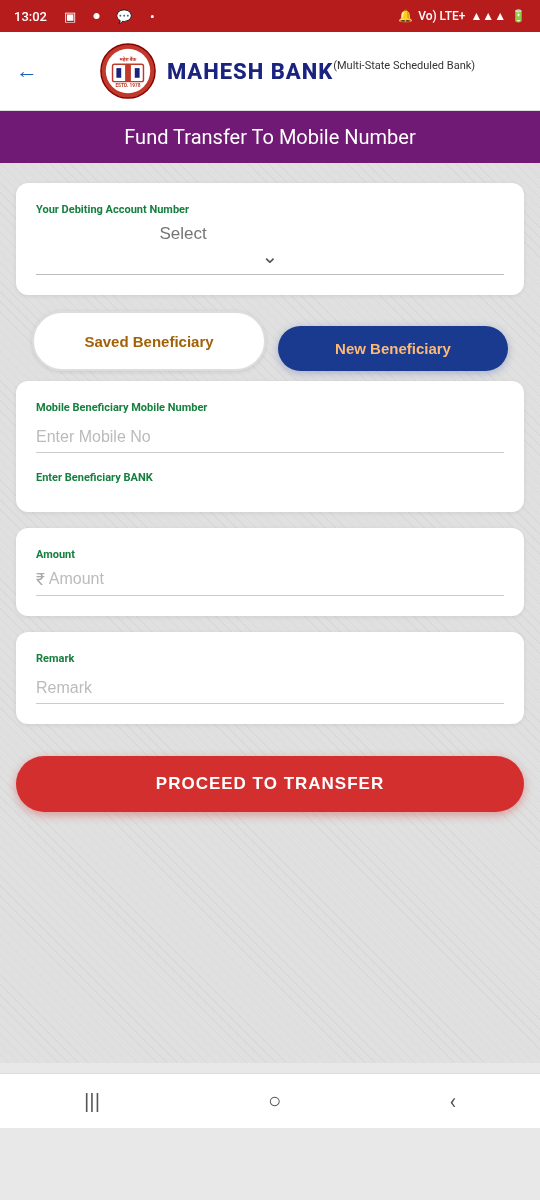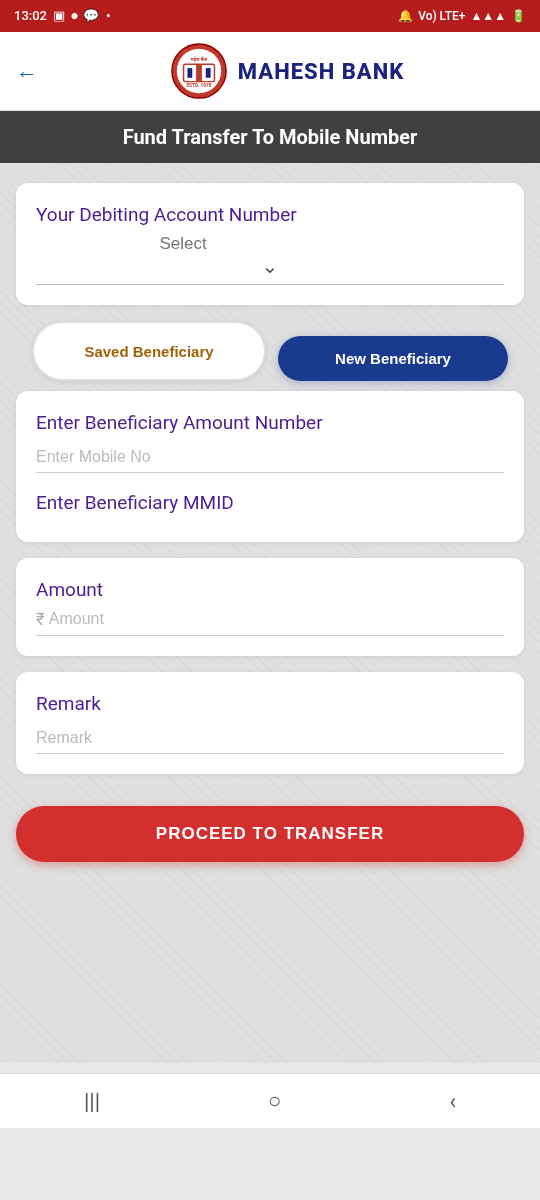--- a/index.html
+++ b/index.html
@@ -17,21 +17,21 @@
       background: #b71c1c;
       color: white;
       display: flex;
       justify-content: space-between;
       align-items: center;
       padding: 6px 14px;
       height: 32px;
       font-size: 13px;
       font-weight: 500;
     }
-    .status-left { display: flex; align-items: flex-start; gap: 6px; }
+    .status-left { display: flex; align-items: center; gap: 17px; }
     .status-right { display: flex; align-items: center; gap: 5px; font-size: 12px; }
 
     
     .header {
       background: white;
       display: flex;
       align-items: center;
       padding: 10px 16px;
       gap: 12px;
       border-bottom: 1px solid #ddd;
@@ -57,26 +57,26 @@
       letter-spacing: 1px;
     }
     .bank-sub {
       font-size: 11px;
       color: #333;
       line-height: 1.3;
     }
 
     
     .page-title-banner {
-      background: #404040;
+      background: #701a75;
       color: white;
       text-align: center;
       padding: 14px 10px;
       font-size: 20px;
-      font-weight: 700;
+      font-weight: 400;
     }
 
     
     .main-content {
       background: #e0e0e0;
       background-image: repeating-linear-gradient(
         45deg,
         transparent,
         transparent 6px,
         rgba(180,180,180,0.15) 6px,
@@ -88,23 +88,23 @@
 
     .card {
       background: white;
       border-radius: 12px;
       padding: 20px 20px;
       margin-bottom: 16px;
       box-shadow: 0 1px 4px rgba(0,0,0,0.08);
     }
 
     .field-label {
-      font-size: 19px;
-      font-weight: 400;
-      color: #4c1d95;
+      font-size: 11px;
+      font-weight: 700;
+      color: #15803d;
       margin-bottom: 8px;
     }
 
     .select-wrapper {
       position: relative;
       display: flex;
       align-items: center;
       border-bottom: 1.5px solid #bbb;
       padding-bottom: 6px;
       flex-direction: column;
@@ -159,21 +159,21 @@
       text-align: center;
     }
     .toggle-btn.inactive {
       background: white;
       color: #a16207;
       border: 2px solid #ddd;
       box-shadow: 0 1px 4px rgba(0,0,0,0.1);
     }
     .toggle-btn.active {
       background: #1a3a8f;
-      color: #ffffff;
+      color: #fdba74;
       box-shadow: 0 2px 8px rgba(26,58,143,0.3);
       margin-top: 15px;
     }
 
     
     .text-input {
       width: 100%;
       font-size: 16px;
       color: #000000;
       border: none;
@@ -276,20 +276,21 @@
       <circle cx="30" cy="30" r="23" fill="white"></circle>
       <text x="30" y="20" text-anchor="middle" font-size="5" fill="#c0392b" font-weight="bold">महेश बैंक</text>
       <rect x="14" y="23" width="32" height="18" rx="2" fill="none" stroke="#c0392b" stroke-width="1.5"></rect>
       <rect x="18" y="27" width="5" height="10" fill="#1a237e"></rect>
       <rect x="27" y="23" width="6" height="18" fill="#c0392b"></rect>
       <rect x="37" y="27" width="5" height="10" fill="#1a237e"></rect>
       <text x="30" y="47" text-anchor="middle" font-size="5" fill="#c0392b" font-weight="bold">ESTD. 1978</text>
     </svg>
     <div class="bank-name-area">
       <span class="bank-name">MAHESH BANK</span>
+      <span class="bank-sub">(Multi-State Scheduled Bank)</span>
     </div>
   </div>
 </div>
 
 <div class="page-title-banner">
   <span>Fund Transfer To Mobile Number</span>
 </div>
 
 <div class="main-content">
 
@@ -306,25 +307,25 @@
     <button class="toggle-btn inactive">
       <span>Saved Beneficiary</span>
     </button>
     <button class="toggle-btn active">
       <span>New Beneficiary</span>
     </button>
   </div>
 
   <div class="card">
     <div class="form-group">
-      <div class="field-label">Enter Beneficiary Amount Number</div>
+      <div class="field-label">Mobile Beneficiary Mobile Number</div>
       <input class="text-input" type="tel" placeholder="Enter Mobile No" style="">
     </div>
     <div class="form-group">
-      <div class="field-label">Enter Beneficiary MMID</div>
+      <div class="field-label">Enter Beneficiary BANK</div>
     </div>
   </div>
 
   <div class="card">
     <div class="field-label">Amount</div>
     <div class="amount-input-wrapper">
       <span class="rupee-symbol">₹</span>
       <input class="amount-input" type="number" placeholder="Amount" style="">
     </div>
   </div>

